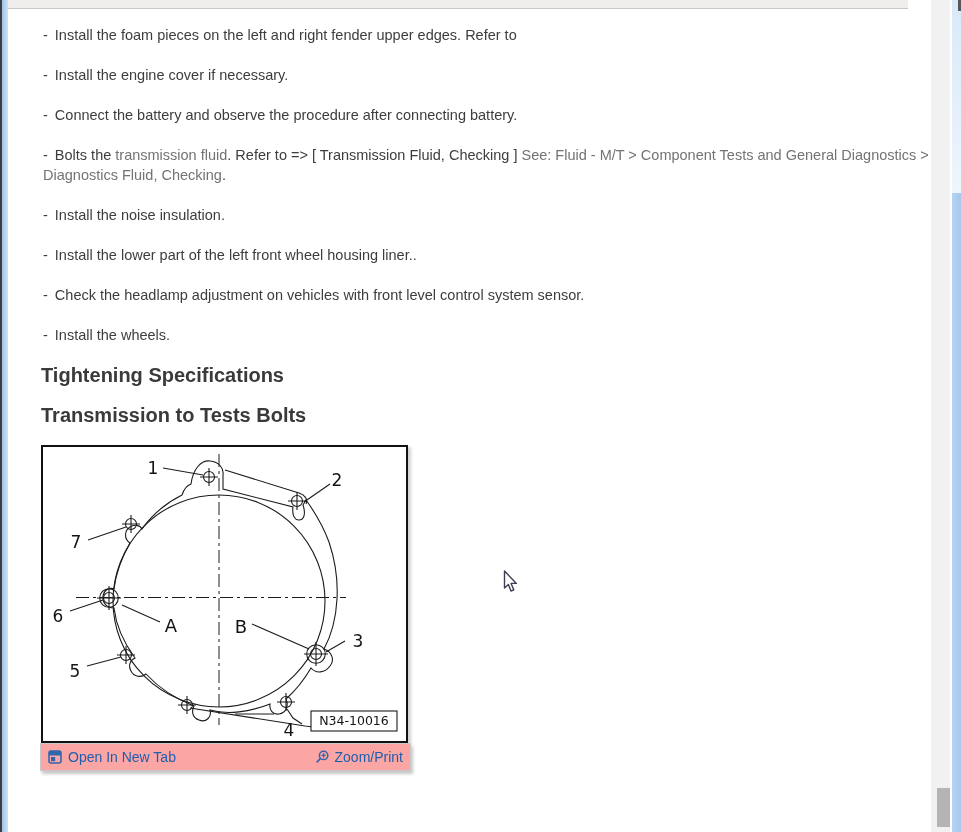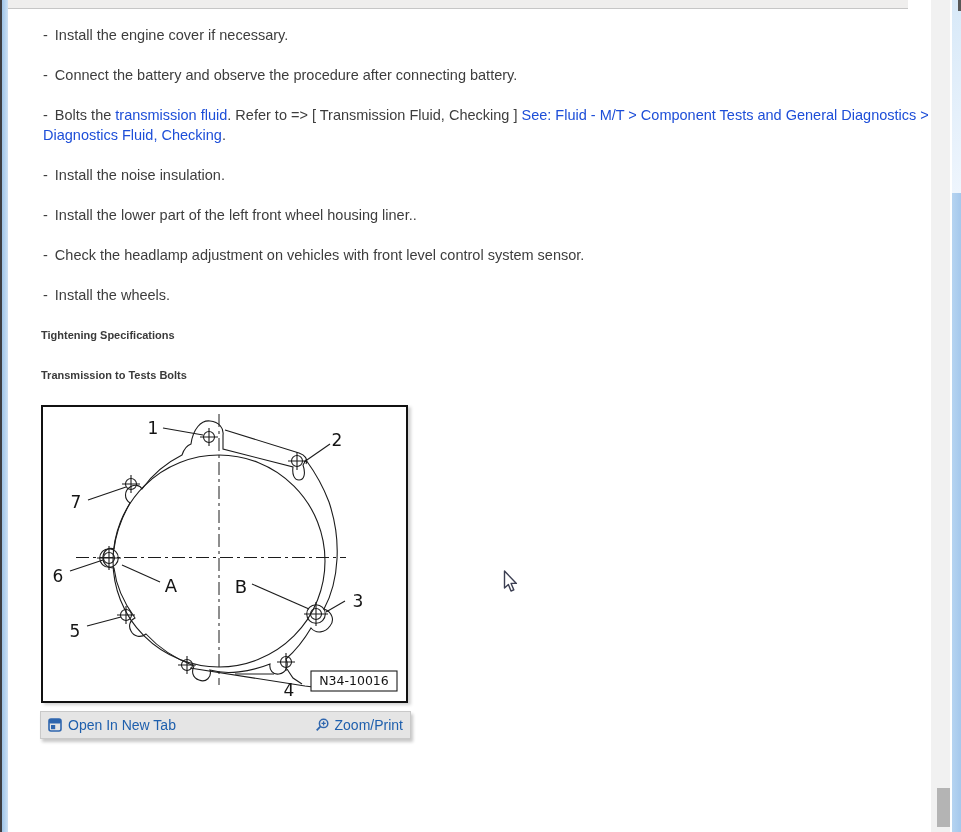--- a/index.html
+++ b/index.html
@@ -18,44 +18,45 @@
   .sb-thumb{position:absolute;left:937px;top:788px;width:13px;height:39px;background:#b4b4b4;}
   .blue-strip{position:absolute;left:952px;top:0;width:9px;height:832px;
     background:linear-gradient(to right,#b6d4f1,#a5c8ec);}
   .blue-strip-top{position:absolute;left:952px;top:0;width:9px;height:193px;
     background:linear-gradient(to bottom,#d8e9f8,#eef5fd);}
   .corner-notch{position:absolute;left:958px;top:0;width:3px;height:11px;background:#585858;}
   
   .content{position:absolute;left:41px;top:25px;width:882px;color:#3d3d3d;font-size:14.5px;}
   .step{margin:0 0 20px 0;line-height:20px;padding-left:2px;white-space:nowrap;}
   .dash{margin-right:7px;}
-  .lnk{color:#1d4ed8;text-decoration:none;cursor:pointer;}
-  .hdg{margin:0 0 20px 0;line-height:20px;font-weight:bold;color:#3a3a3a;font-size:11px;}
+  .lnk{color:#737373;text-decoration:none;cursor:pointer;}
+  .hdg{margin:0 0 20px 0;line-height:20px;font-weight:bold;color:#3a3a3a;font-size:20px;}
   
   .fig-card{margin-top:19px;width:371px;}
   .fig-image{width:363px;height:294px;border:2px solid #111;background:#fff;
     box-shadow:3px 2px 3px rgba(0,0,0,0.18);}
   .fig-toolbar{position:relative;left:-1px;width:355px;height:26px;border:1px solid #c9c9c9;
-    background:#e5e5e5;box-shadow:2px 3px 3px rgba(0,0,0,0.22);
-    display:flex;justify-content:space-between;align-items:center;padding:0 7px;margin-top:8px;}
+    background:#fca5a5;box-shadow:2px 3px 3px rgba(0,0,0,0.22);
+    display:flex;justify-content:space-between;align-items:center;padding:0 7px;}
   .tb-link{display:flex;align-items:center;gap:6px;color:#1e5fad;font-size:14px;cursor:pointer;white-space:nowrap;}
   .tb-link svg{display:block;}
   
   .cursor{position:absolute;left:503px;top:570px;z-index:20;pointer-events:none;}
   svg text{font-family:"DejaVu Sans", sans-serif;fill:#141414;}
 </style>
 </head>
 <body>
 
 <div class="top-band"></div>
 <div class="left-edge"></div>
 <div class="left-blue"></div>
 
 <div class="content">
 
+  <p class="step"><span class="dash">-</span><span>Install the foam pieces on the left and right fender upper edges. Refer to</span></p>
 
   <p class="step"><span class="dash">-</span><span>Install the engine cover if necessary.</span></p>
 
   <p class="step"><span class="dash">-</span><span>Connect the battery and observe the procedure after connecting battery.</span></p>
 
   <p class="step"><span class="dash">-</span><span>Bolts the </span><a class="lnk">transmission fluid</a><span>. Refer to =&gt; [ Transmission Fluid, Checking ] </span><a class="lnk">See: Fluid - M/T &gt; Component Tests and General Diagnostics &gt;</a><br><a class="lnk">Diagnostics Fluid, Checking</a><span>.</span></p>
 
   <p class="step"><span class="dash">-</span><span>Install the noise insulation.</span></p>
 
   <p class="step"><span class="dash">-</span><span>Install the lower part of the left front wheel housing liner..</span></p>

